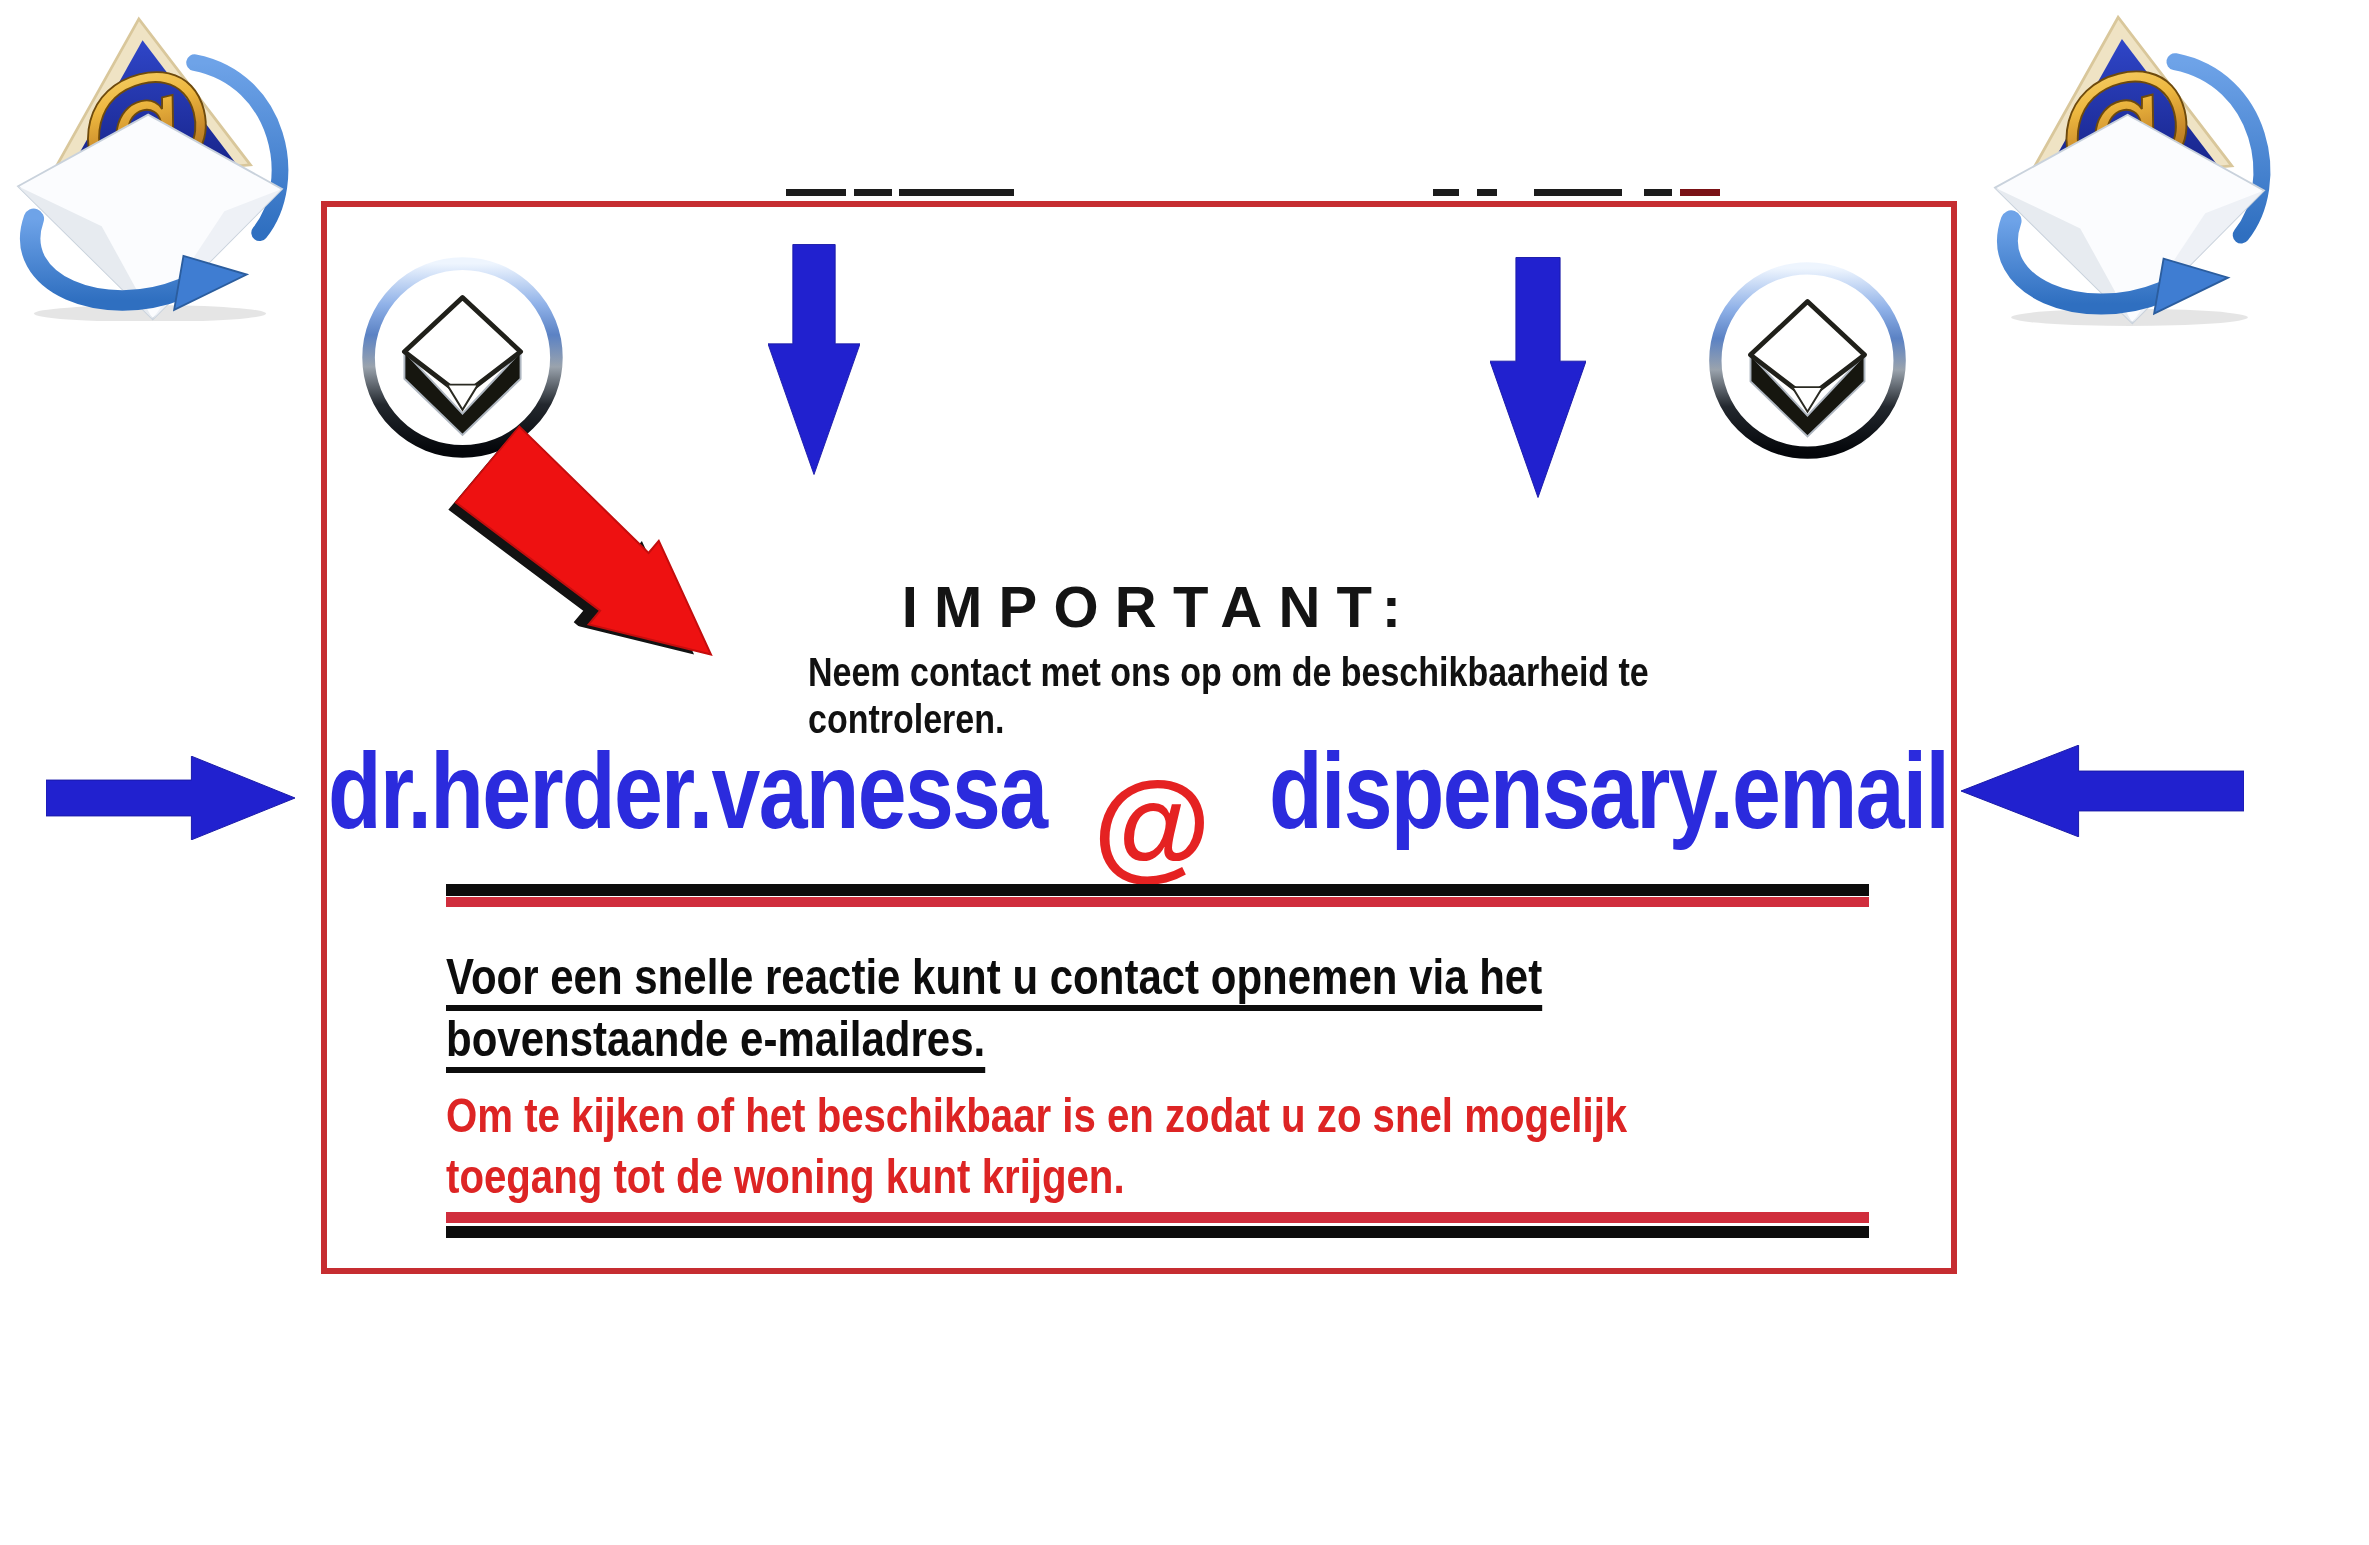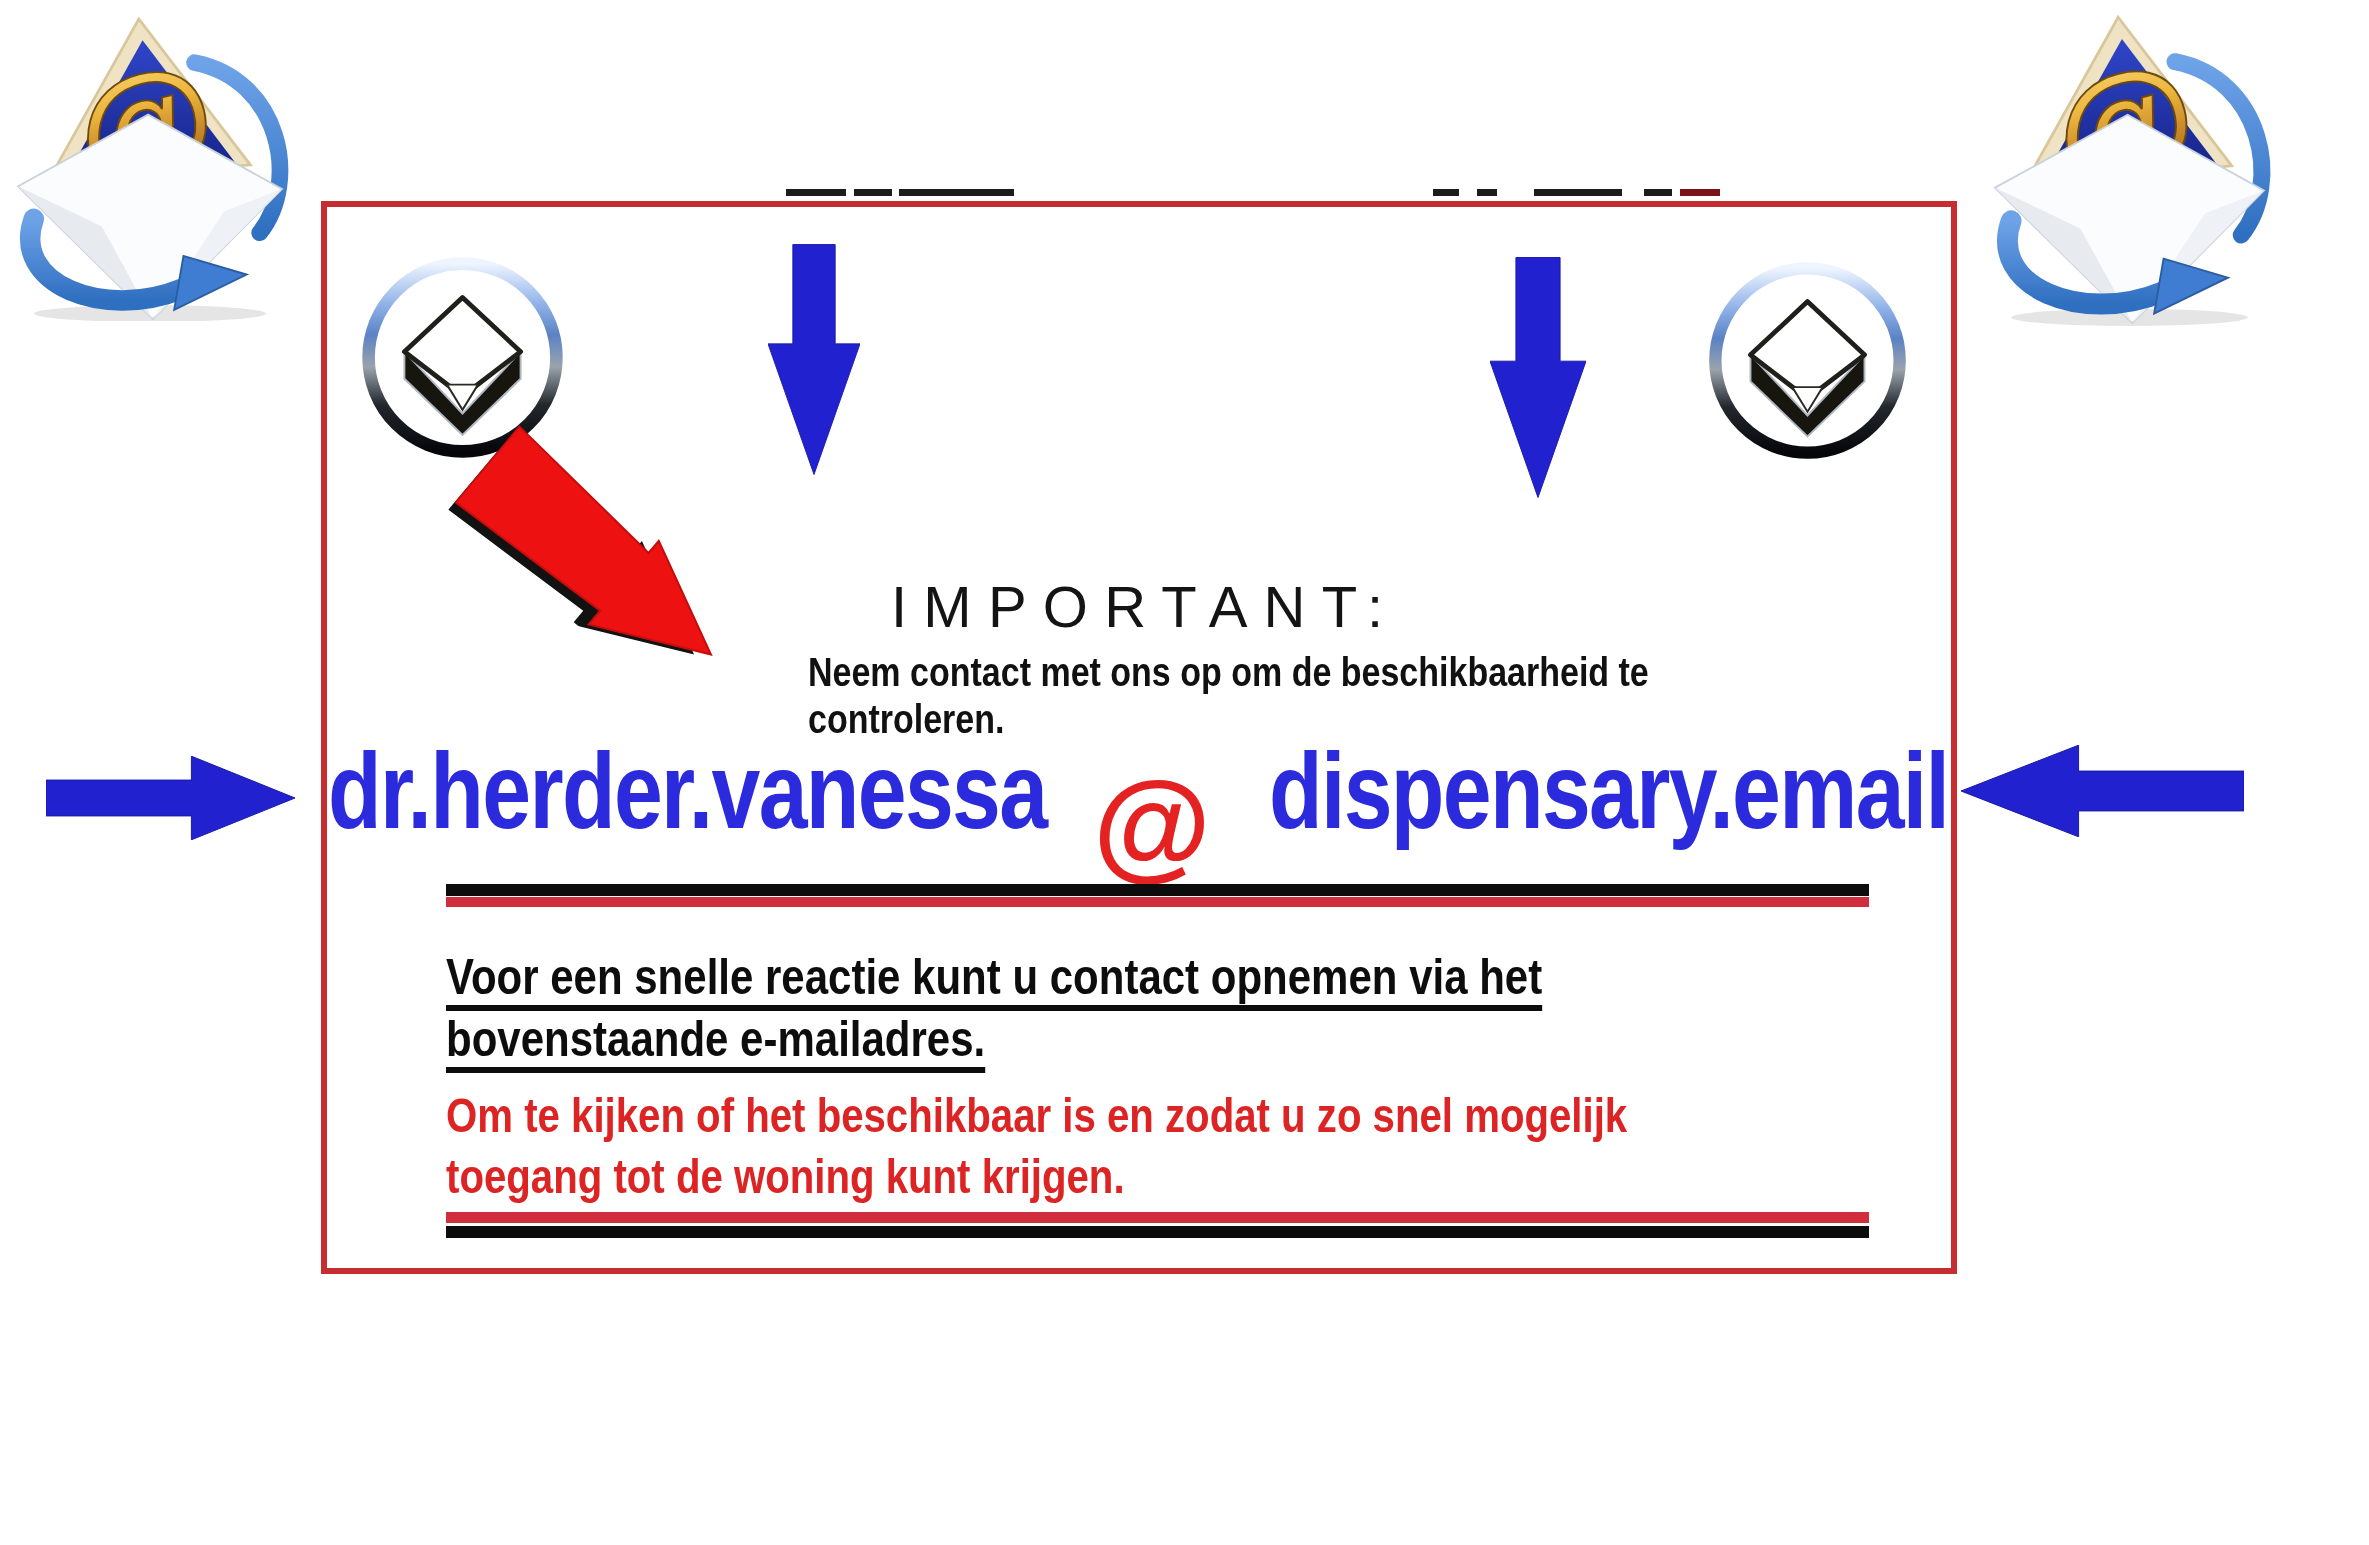--- a/index.html
+++ b/index.html
@@ -8,22 +8,22 @@
   .abs{position:absolute;}
 
   
   .notice-box{left:321px;top:201px;width:1624px;height:1061px;
               border:6px solid #c62d31;background:#ffffff;}
 
   
   .remnant{height:7px;top:189px;background:#1c1c1c;}
 
   
-  .heading{left:891px;top:573px;width:537px;
-           font-size:58px;font-weight:normal;letter-spacing:0.28em;color:#141414;
+  .heading{left:891px;top:573px;width:537px;text-align:center;
+           font-size:58px;font-weight:bold;letter-spacing:0.28em;color:#141414;
            white-space:nowrap;}
 
   .contact-note{left:808px;top:649px;font-size:40px;font-weight:bold;color:#111;
                 line-height:47px;transform:scaleX(0.85);transform-origin:left top;
                 white-space:nowrap;}
 
   
   .email-local{left:328px;top:738px;font-size:107px;font-weight:bold;color:#2b2bdd;
                line-height:1;letter-spacing:-2px;transform:scaleX(0.82);
                transform-origin:left top;white-space:nowrap;}

